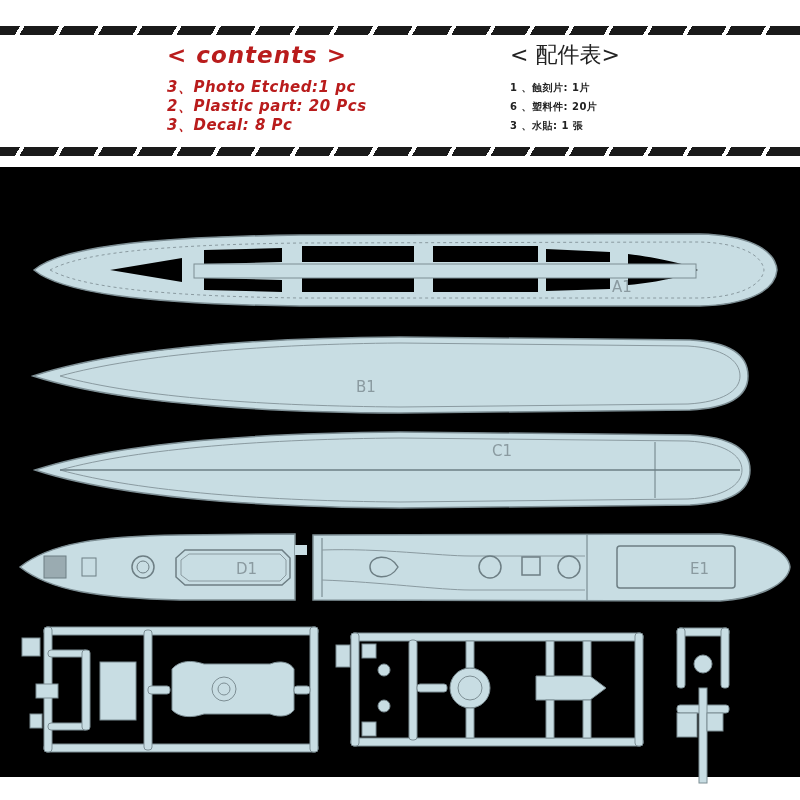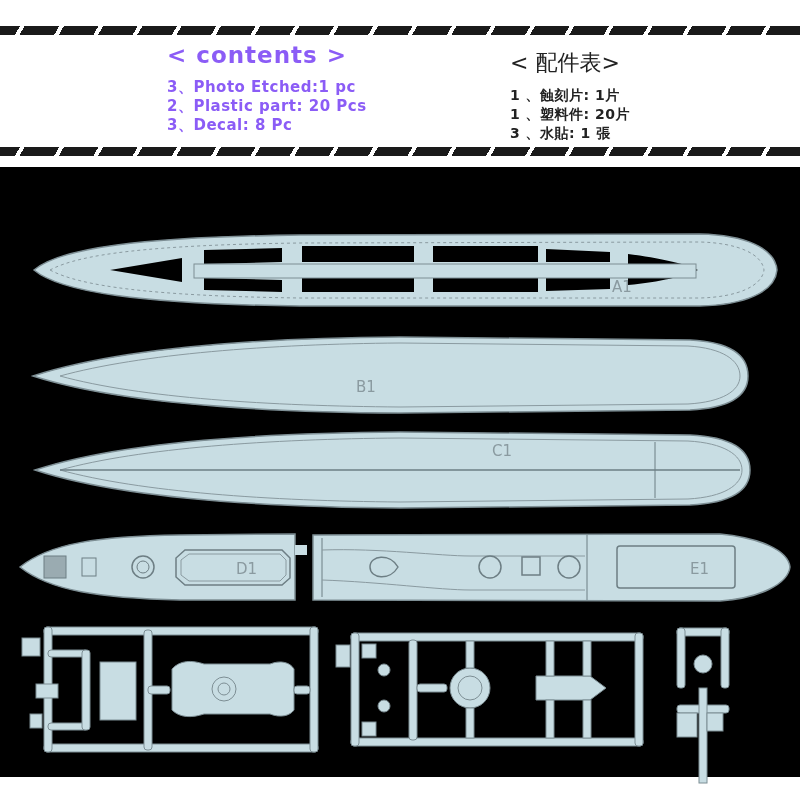--- a/index.html
+++ b/index.html
@@ -1,46 +1,46 @@
 <!DOCTYPE html>
 <html><head>
 <meta charset="utf-8">
 <style>
   html, body { margin: 0; padding: 0; background: #ffffff; }
   body { width: 800px; height: 800px; position: relative; overflow: hidden; font-family: "DejaVu Sans", sans-serif; }
   .stripe-band { position: absolute; left: 0; width: 800px; height: 9px;
     background: repeating-linear-gradient(-60deg, #1a1a1a 0 30px, #ffffff 30px 34px); }
   .stripe-top { top: 26px; }
   .stripe-bottom { top: 147px; }
-  .contents-block { position: absolute; left: 167px; top: 42px; color: #8b5cf6; }
+  .contents-block { position: absolute; left: 167px; top: 42px; color: #b91c1c; font-style: italic; }
   .contents-title { font-size: 23px; font-weight: bold; letter-spacing: 1px; margin: 0 0 10px 0; line-height: 26px; }
   .contents-item { font-size: 15px; font-weight: bold; line-height: 19px; letter-spacing: 0.5px; }
   .cn-block { position: absolute; left: 510px; top: 42px; color: #222; }
-  .cn-title { font-size: 22px; font-weight: normal; margin: 8px 0 10px 0; line-height: 26px; }
-  .cn-item { font-size: 14px; font-weight: bold; line-height: 19px; letter-spacing: 0.5px; }
+  .cn-title { font-size: 22px; font-weight: normal; margin: 0 0 10px 0; line-height: 26px; }
+  .cn-item { font-size: 10px; font-weight: bold; line-height: 19px; letter-spacing: 0.5px; }
   .panel { position: absolute; left: 0; top: 167px; width: 800px; height: 610px; background: #000000; }
   svg { position: absolute; left: 0; top: 0; }
   .part-label { font-family: "DejaVu Sans", sans-serif; fill: #8a9aa0; font-size: 15px; }
 </style>
 </head>
 <body>
 
 <div class="stripe-band stripe-top"></div>
 
 <div class="contents-block">
   <div class="contents-title">&lt; contents &gt;</div>
   <div class="contents-item">3、Photo Etched:1 pc</div>
   <div class="contents-item">2、Plastic part: 20 Pcs</div>
   <div class="contents-item">3、Decal: 8 Pc</div>
 </div>
 
 <div class="cn-block">
   <div class="cn-title">&lt; 配件表&gt;</div>
   <div class="cn-item">1 、蝕刻片: 1片</div>
-  <div class="cn-item">1 、塑料件: 20片</div>
+  <div class="cn-item">6 、塑料件: 20片</div>
   <div class="cn-item">3 、水貼: 1 張</div>
 </div>
 
 <div class="stripe-band stripe-bottom"></div>
 
 <div class="panel"></div>
 
 <svg width="800" height="800" viewBox="0 0 800 800">
 
   <g>

